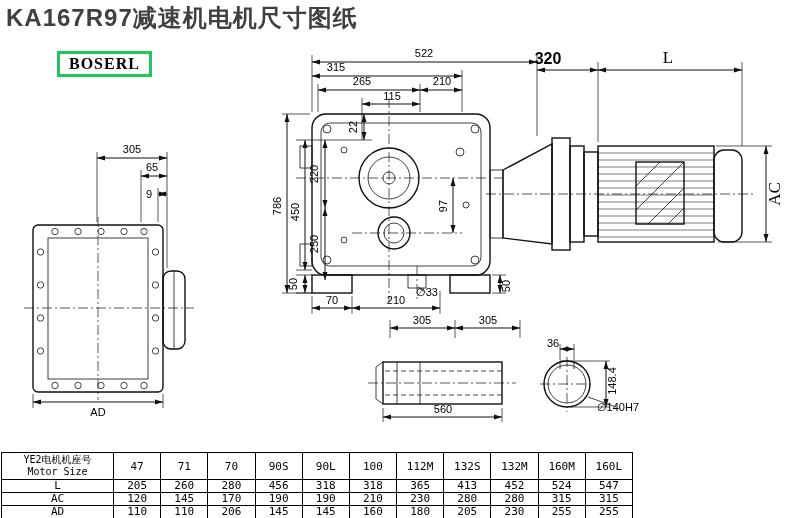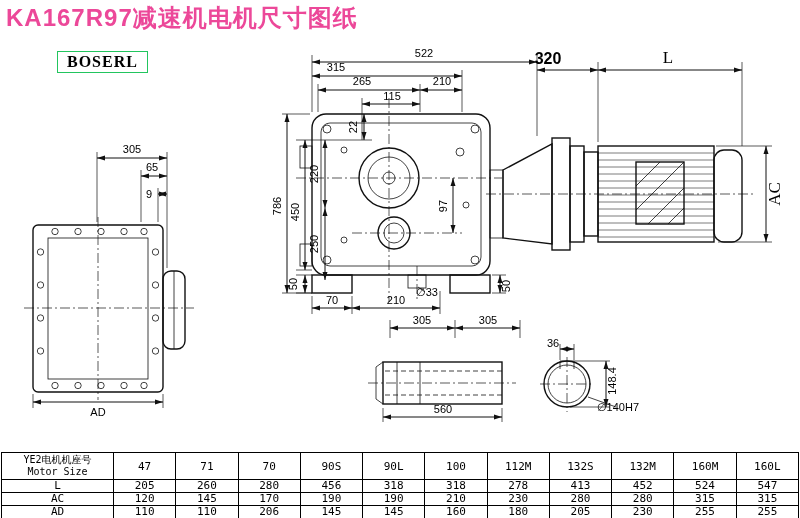--- a/index.html
+++ b/index.html
@@ -1,36 +1,36 @@
 <!DOCTYPE html>
 <html><head>
 <meta charset="utf-8">
 <style>
   *{margin:0;padding:0;box-sizing:border-box}
   html,body{width:800px;height:518px;background:#fff;overflow:hidden;
     font-family:"Liberation Sans",sans-serif;position:relative}
   .page-title{position:absolute;left:6px;top:2px;font-size:24px;font-weight:bold;
-    color:#ec4899;letter-spacing:1px;white-space:nowrap}
-  .logo-box{position:absolute;left:57px;top:51px;border:1px solid #22c55e;
+    color:#404040;letter-spacing:1px;white-space:nowrap}
+  .logo-box{position:absolute;left:57px;top:51px;border:3px solid #22c55e;
     padding:0 9px;font-family:"Liberation Serif",serif;font-weight:bold;
     font-size:16px;line-height:20px;letter-spacing:1px;color:#000}
   svg.drawing{position:absolute;left:0;top:0}
   
   .ln{stroke:#111;stroke-width:1.4;fill:none}
   .tn{stroke:#111;stroke-width:.8;fill:none}
   .fin{stroke:#111;stroke-width:.55;fill:none}
   .cl{stroke:#111;stroke-width:.7;fill:none;stroke-dasharray:10 3 2 3}
   .hd{stroke:#111;stroke-width:.8;fill:none;stroke-dasharray:5 3}
   .ext{stroke:#111;stroke-width:.7;fill:none}
   .dim{stroke:#111;stroke-width:1;fill:none;marker-start:url(#as);marker-end:url(#ae)}
   text.d{font:11px "Liberation Sans",sans-serif;fill:#000;text-anchor:middle}
   text.ds{font:17px "Liberation Serif",serif;fill:#000;text-anchor:middle}
   text.db{font:bold 16px "Liberation Sans",sans-serif;fill:#000;text-anchor:middle}
   
-  .dims-table{position:absolute;left:1px;top:452px;width:798px;border-collapse:collapse;
+  .dims-table{position:absolute;left:1px;top:452px;width:632px;border-collapse:collapse;
     table-layout:fixed;font-family:"DejaVu Sans Mono",monospace;font-size:11px;color:#000}
   .dims-table th,.dims-table td{border:1px solid #000;text-align:center;
     vertical-align:middle;font-weight:normal;padding:0;overflow:hidden;white-space:nowrap}
   .dims-table thead th{height:27px}
   .dims-table tbody td{height:12px;line-height:12px}
   .dims-table .c0{width:112px}
   .hdr-cn{font-size:10px;line-height:12px}
   .hdr-en{font-size:10px;line-height:12px}
 </style>
 </head>
@@ -281,21 +281,21 @@
   </thead>
   <tbody>
       <tr>
         <td>L</td>
         <td>205</td>
         <td>260</td>
         <td>280</td>
         <td>456</td>
         <td>318</td>
         <td>318</td>
-        <td>278</td>
+        <td>365</td>
         <td>413</td>
         <td>452</td>
         <td>524</td>
         <td>547</td>
       </tr>
       <tr>
         <td>AC</td>
         <td>120</td>
         <td>145</td>
         <td>170</td>

